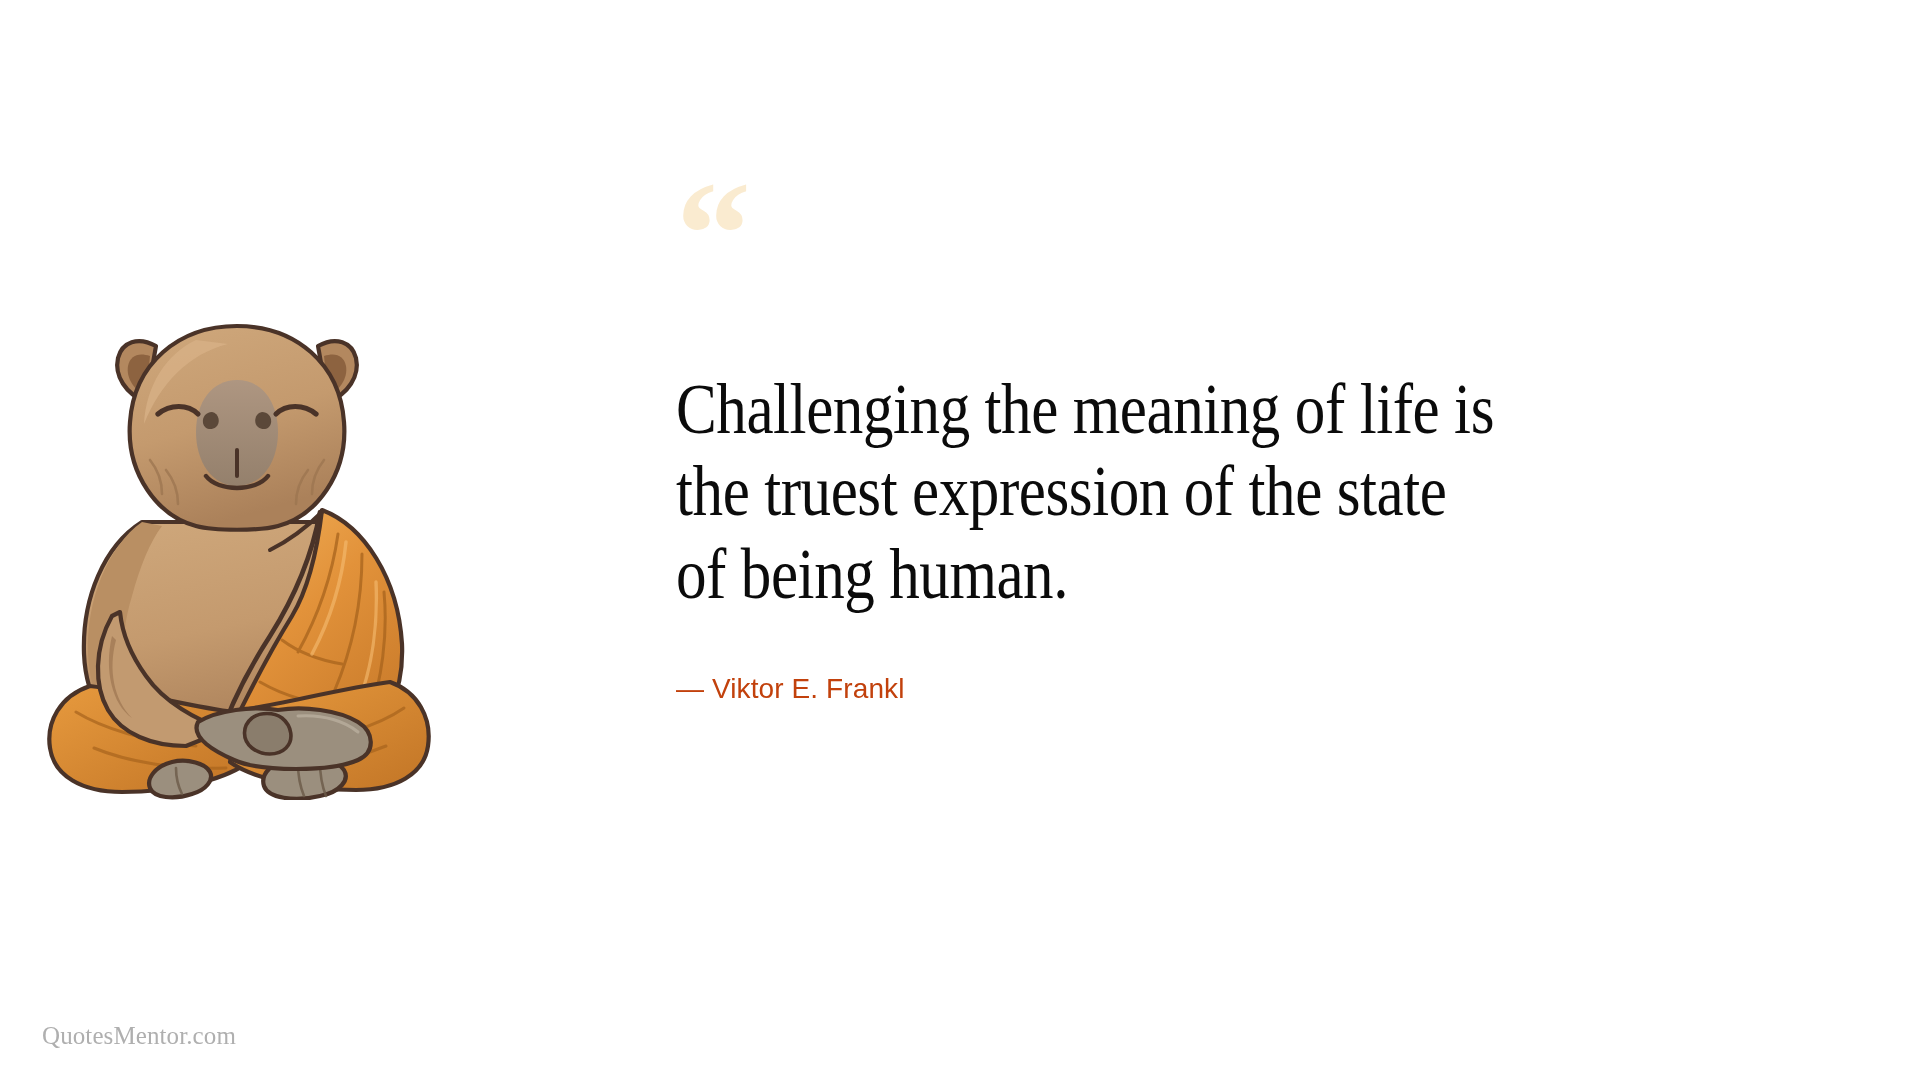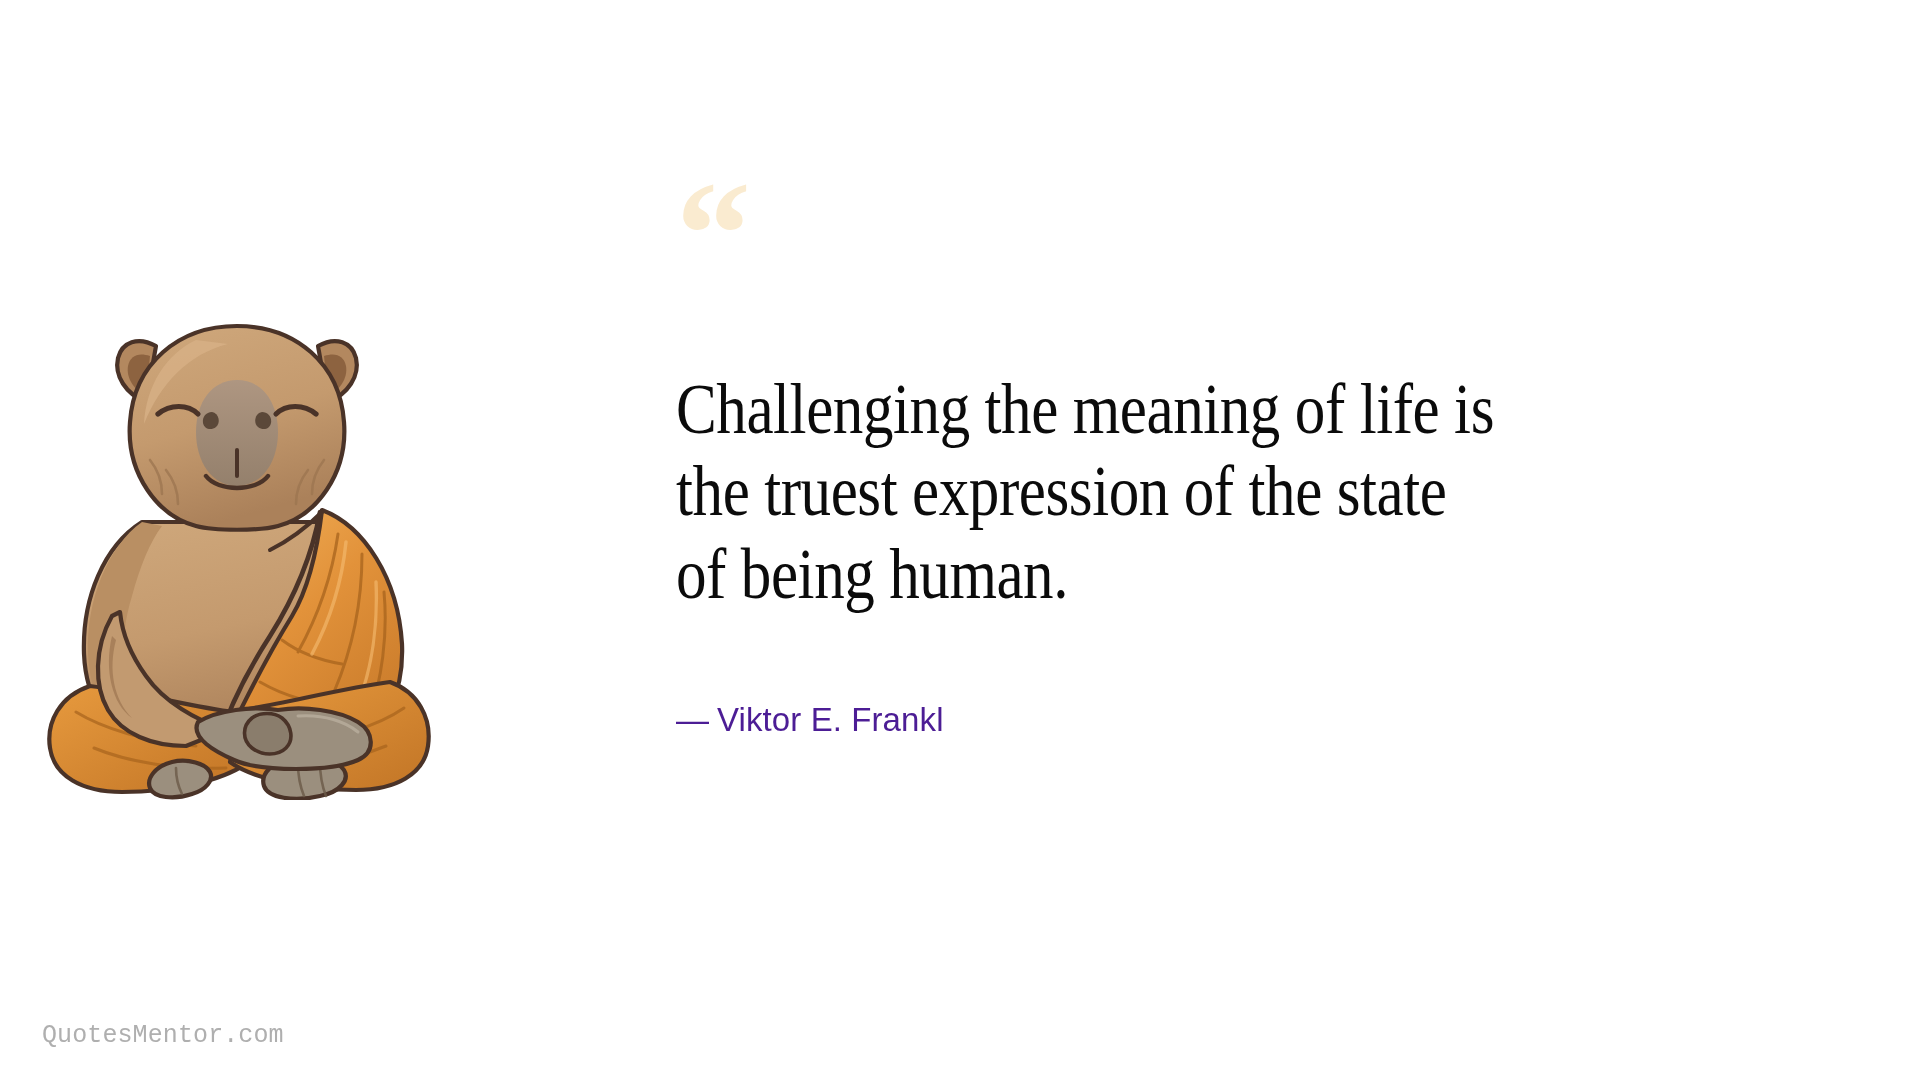--- a/index.html
+++ b/index.html
@@ -56,38 +56,38 @@
     line-height: 1.16;
     color: #0b0b0b;
     letter-spacing: -0.5px;
     transform: scaleX(0.86);
     transform-origin: left top;
     width: 1310px;
     font-weight: 400;
   }
 
   #quote-attribution {
-    margin-top: 86px;
+    margin-top: 58px;
     font-family: "Liberation Sans", sans-serif;
-    font-size: 33px;
-    color: #4c1d95;
+    font-size: 28px;
+    color: #c2410c;
     font-weight: 400;
     letter-spacing: 0.1px;
   }
   #attribution-dash {
     letter-spacing: 2px;
     margin-right: 6px;
   }
 
   
   #watermark {
     position: absolute;
     left: 42px;
     bottom: 30px;
-    font-family: Liberation Mono, monospace;
+    font-family: Liberation Serif, serif;
     font-size: 25px;
     color: #afafaf;
     letter-spacing: 0.1px;
   }
 </style>
 </head>
 <body>
 
 <div id="capybara-illustration">
   <svg viewBox="0 0 385 490" xmlns="http://www.w3.org/2000/svg">

